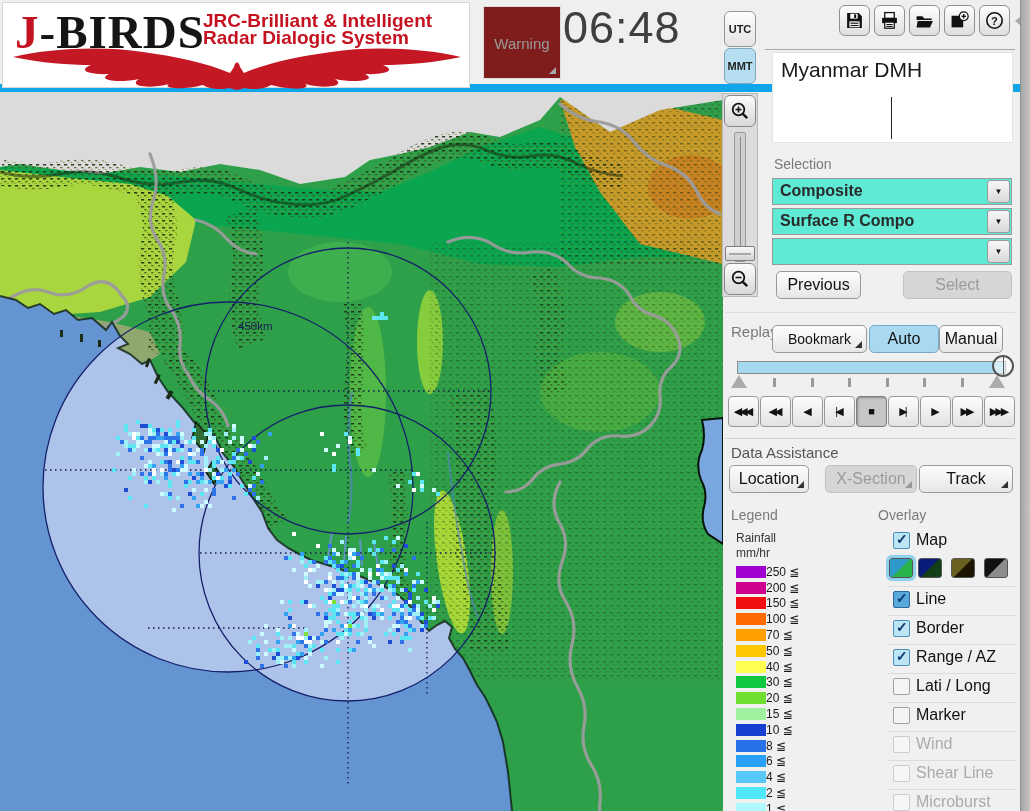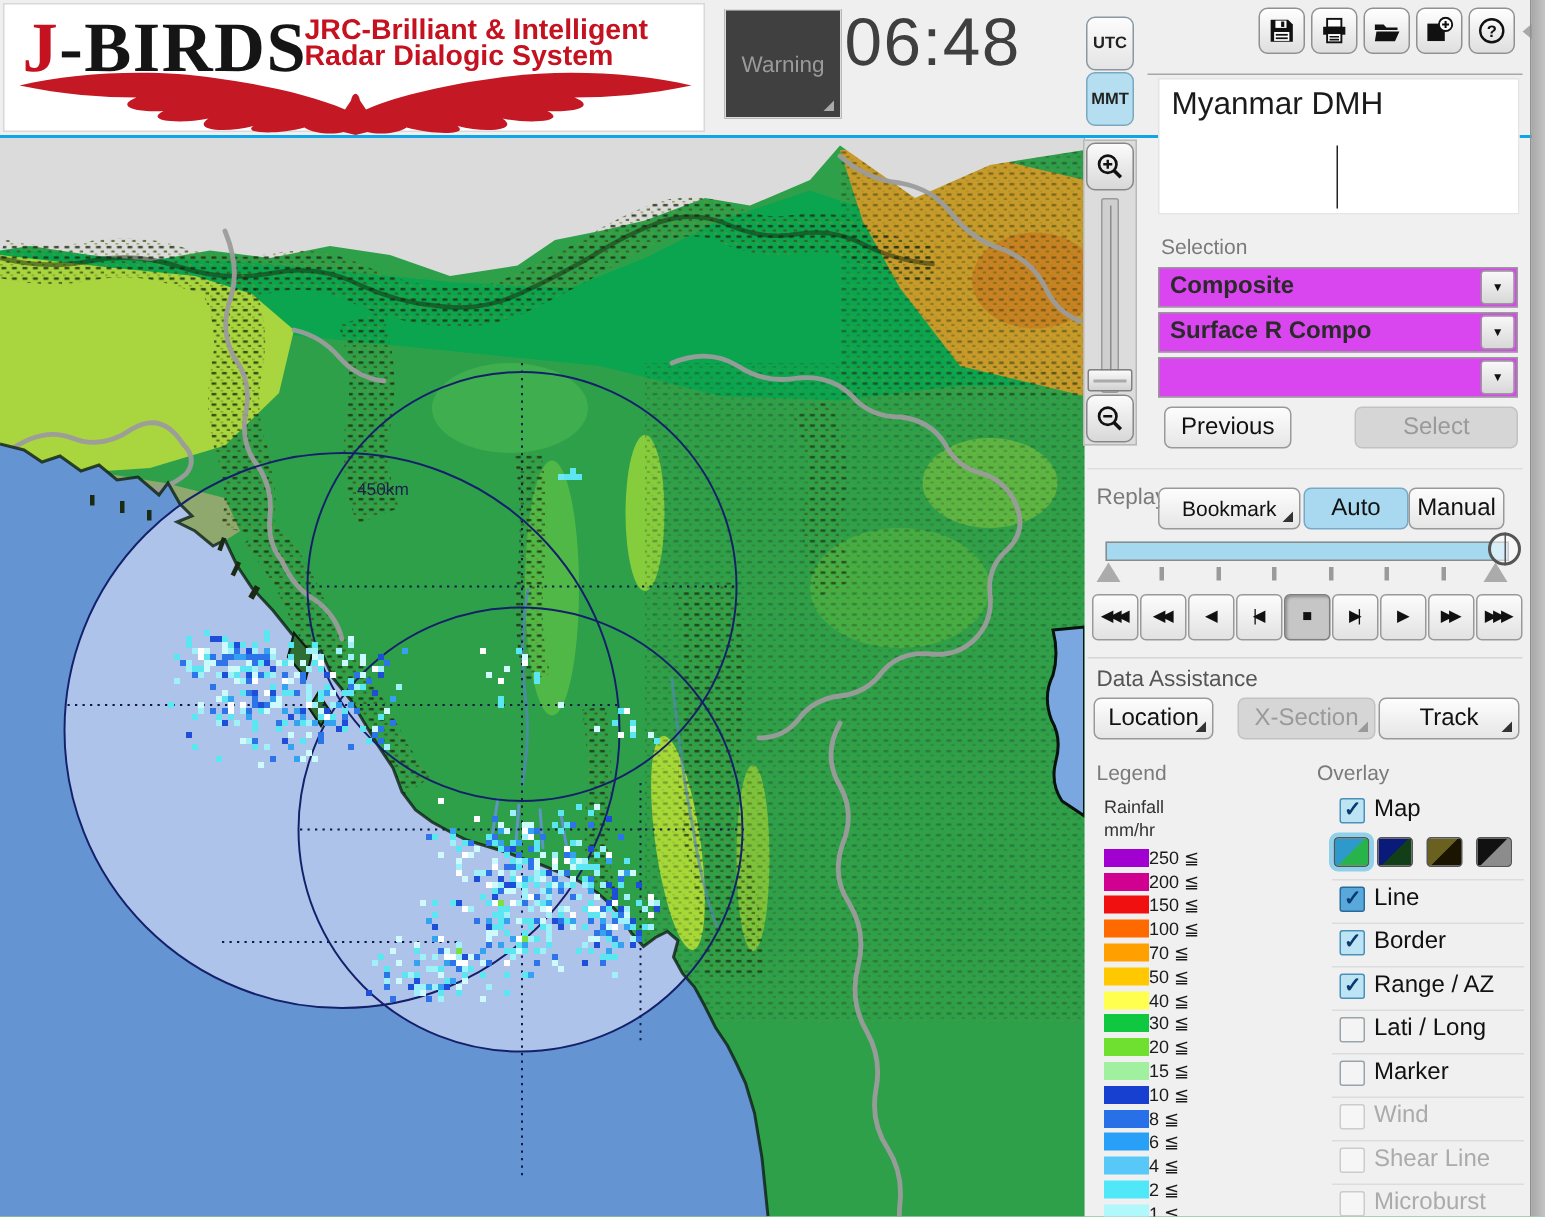--- a/index.html
+++ b/index.html
@@ -1,29 +1,29 @@
 <!DOCTYPE html>
 <html><head>
 <meta charset="utf-8">
 <style>
   * { margin:0; padding:0; box-sizing:border-box; }
   html,body { width:1030px; height:811px; }
   body { font-family:"Liberation Sans", sans-serif; background:#F0F0F0; overflow:hidden; }
   #app { position:relative; width:1030px; height:811px; background:#F0F0F0; }
 
   
-  #header { position:absolute; left:0; top:0; width:1030px; height:92px; background:#EFEFEF; border-bottom:2px solid #0ea5e9; }
+  #header { position:absolute; left:0; top:0; width:1030px; height:92px; background:#EFEFEF; border-bottom:8px solid #0ea5e9; }
   #logo-box { position:absolute; left:2px; top:2px; width:468px; height:86px; background:#FFFFFF; border:1px solid #D8D8D8; }
   #logo-title { position:absolute; left:12px; top:2px; font-family:"Liberation Serif", serif; font-weight:bold; font-size:47px; letter-spacing:1px; }
   #logo-title .red { color:#C41220; }
   #logo-title .blk { color:#151515; }
   #logo-sub { position:absolute; left:200px; top:9px; color:#C41220; font-weight:bold; font-size:19px; line-height:17px; letter-spacing:0px; }
   #eagle { position:absolute; left:8px; top:43px; }
 
-  #warning-btn { position:absolute; left:483px; top:6px; width:78px; height:73px; background:#404040; border:1px solid #DCDCDC; color:#9A9A9A; font-size:15px; text-align:center; line-height:73px; cursor:pointer; }
+  #warning-btn { position:absolute; left:483px; top:6px; width:78px; height:73px; background:#7f1d1d; border:1px solid #DCDCDC; color:#9A9A9A; font-size:15px; text-align:center; line-height:73px; cursor:pointer; }
   #warning-btn .corner { border-bottom-color:#AAA; }
 
   #clock-time { position:absolute; left:563px; top:2px; width:160px; color:#3F3F3F; font-size:45px; letter-spacing:1px; }
   #clock-date { position:absolute; left:561px; top:52px; width:170px; color:#3F3F3F; font-size:27px; }
 
   .tz-btn { position:absolute; left:724px; width:32px; height:36px; border:1px solid #8A98A2; border-radius:6px; font-size:11px; font-weight:bold; color:#222; text-align:center; line-height:34px; cursor:pointer; background:linear-gradient(#FDFDFD,#E4E4E4); }
   #tz-utc { top:11px; }
   #tz-mmt { top:48px; background:#B5DEF0; border-color:#7AA8C0; }
 
   .tool-btn { position:absolute; top:5px; width:31px; height:31px; border:1px solid #909090; border-radius:6px; background:linear-gradient(#FFFFFF,#DEDEDE); cursor:pointer; display:flex; align-items:center; justify-content:center; }
@@ -45,21 +45,21 @@
 
   
   #panel { position:absolute; left:723px; top:0px; width:297px; height:811px; }
   .plabel { position:absolute; color:#7A7A7A; font-size:14px; }
   #site-sep { position:absolute; left:42px; top:49px; width:250px; height:1px; background:#A8A8A8; }
   #site-box { position:absolute; left:49px; top:52px; width:241px; height:91px; background:#FFFFFF; border:1px solid #E4E4E4; }
   #site-name { position:absolute; left:8px; top:5px; font-size:21px; color:#1A1A1A; }
   #site-caret { position:absolute; left:118px; top:44px; width:1px; height:42px; background:#222; }
 
   #sel-label { left:51px; top:156px; }
-  .dd { position:absolute; left:49px; width:240px; height:27px; background:#d946ef; border:1px solid #9A9A9A; }
+  .dd { position:absolute; left:49px; width:240px; height:27px; background:#5eead4; border:1px solid #9A9A9A; }
   .dd .val { position:absolute; left:7px; top:3px; font-size:16px; font-weight:bold; color:#2A2A2A; }
   .dd .btn { position:absolute; right:1px; top:1px; width:23px; height:23px; background:linear-gradient(#F8F8F8,#D8D8D8); border:1px solid #999; border-radius:3px; text-align:center; line-height:21px; font-size:8px; color:#111; cursor:pointer; }
   #dd1{top:178px;} #dd2{top:208px;} #dd3{top:238px;}
 
   .pbtn { position:absolute; height:28px; border:1px solid #999; border-radius:5px; background:linear-gradient(#FDFDFD,#E6E6E6); font-size:16px; color:#111; text-align:center; cursor:pointer; }
   .pbtn.disabled { background:#D6D6D6; border-color:#C2C2C2; color:#9A9A9A; cursor:default; }
   .corner { position:absolute; right:4px; bottom:4px; width:0; height:0; border-left:7px solid transparent; border-bottom:7px solid #333; }
   .disabled .corner { border-bottom-color:#9A9A9A; }
 
   #prev-btn { left:53px; top:271px; width:85px; line-height:26px; }

